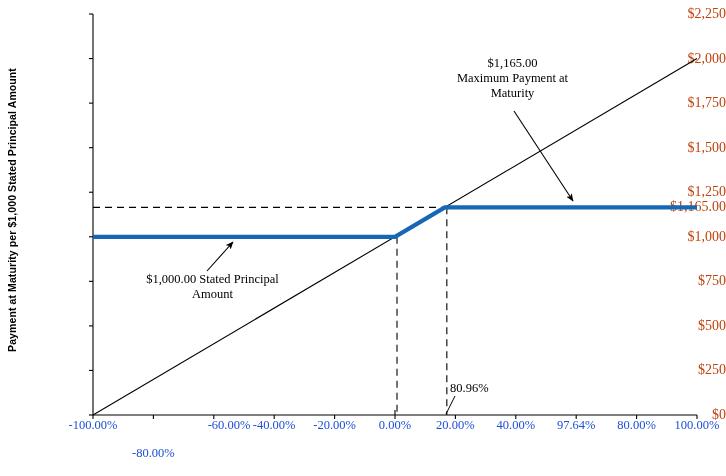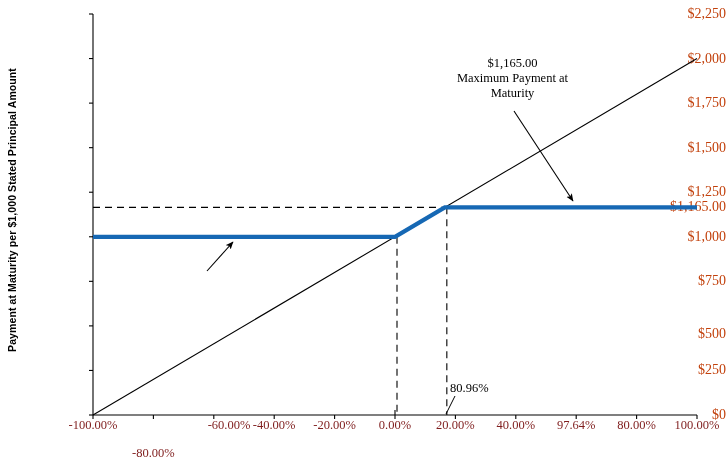--- a/index.html
+++ b/index.html
@@ -46,21 +46,21 @@
     white-space: nowrap;
     font-family: Liberation Serif, serif;
   }
   .xtick-label {
     position: absolute;
     top: 418px;
     width: 80px;
     margin-left: -40px;
     text-align: center;
     font-size: 12.5px;
-    color: #7f1d1d;
+    color: #1d4ed8;
     white-space: nowrap;
   }
   
   .annotation {
     position: absolute;
     font-size: 12.5px;
     color: #000000;
     text-align: center;
     line-height: 1.18;
     white-space: pre-line;
@@ -94,21 +94,21 @@
 
   <div id="ytick-labels">
       <div class="ytick-label" style="top: 6px;">$2,250</div>
       <div class="ytick-label" style="top: 50.5556px;">$2,000</div>
       <div class="ytick-label" style="top: 95.1111px;">$1,750</div>
       <div class="ytick-label" style="top: 139.667px;">$1,500</div>
       <div class="ytick-label" style="top: 184.222px;">$1,250</div>
       <div class="ytick-label" style="top: 199.371px;">$1,165.00</div>
       <div class="ytick-label" style="top: 228.778px;">$1,000</div>
       <div class="ytick-label" style="top: 273.333px;">$750</div>
-      <div class="ytick-label" style="top: 317.889px; margin-top: 8px;">$500</div>
+      <div class="ytick-label" style="top: 317.889px;">$500</div>
       <div class="ytick-label" style="top: 362.444px;">$250</div>
       <div class="ytick-label" style="top: 407px;">$0</div>
     </div>
 
   <div id="xtick-labels">
       <div class="xtick-label" style="left: 93px;">-100.00%</div>
       <div class="xtick-label" style="left: 153.4px; margin-top: 28px;">-80.00%</div>
       <div class="xtick-label" style="left: 229px;">-60.00%</div>
       <div class="xtick-label" style="left: 274.2px;">-40.00%</div>
       <div class="xtick-label" style="left: 334.6px;">-20.00%</div>
@@ -168,16 +168,18 @@
 
     <line id="leader-max" x1="514" y1="111" x2="573" y2="201" stroke="#000000" stroke-width="1.1" marker-end="url(#arrowhead)"></line>
     <line id="leader-principal" x1="207" y1="271" x2="233" y2="242" stroke="#000000" stroke-width="1.1" marker-end="url(#arrowhead)"></line>
     <line id="leader-threshold" x1="455" y1="396" x2="446" y2="414" stroke="#000000" stroke-width="1.0"></line>
   </svg>
 
   <div class="annotation" id="annotation-max">$1,165.00
 Maximum Payment at
 Maturity</div>
 
+  <div class="annotation" id="annotation-principal">$1,000.00 Stated Principal
+Amount</div>
 
   <div class="annotation" id="annotation-threshold">80.96%</div>
 
 </div>
 
 </body></html>

